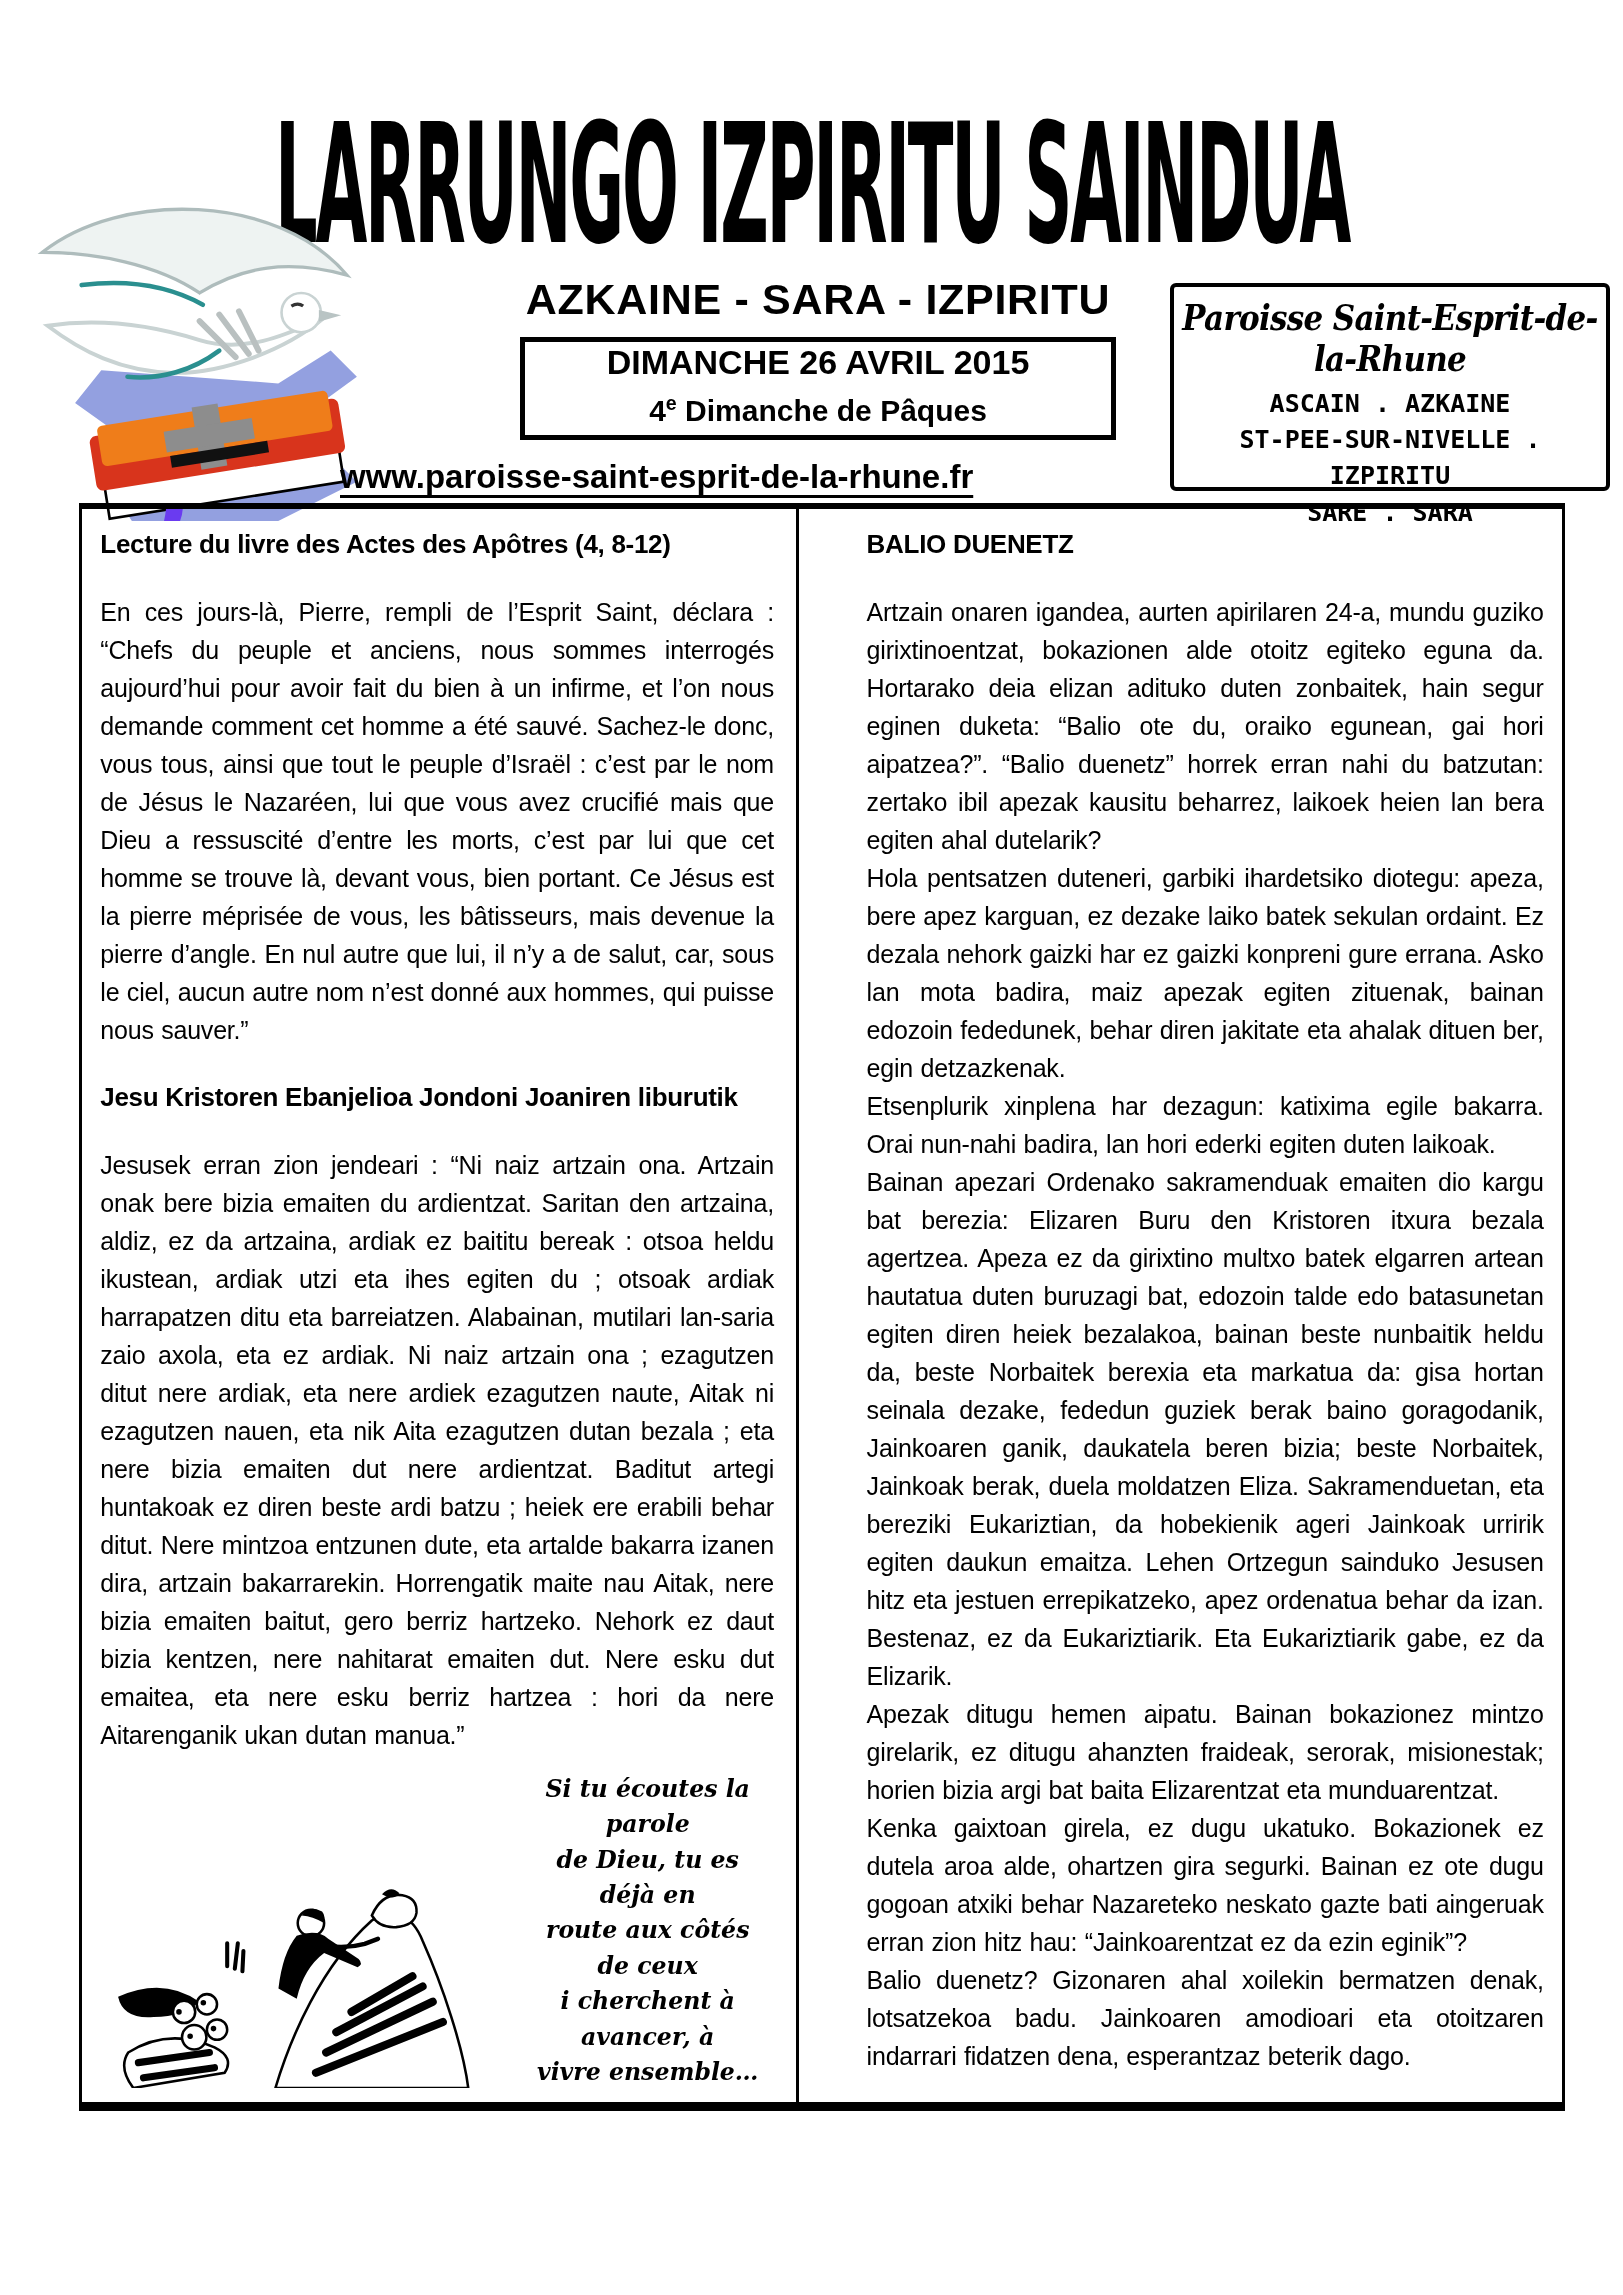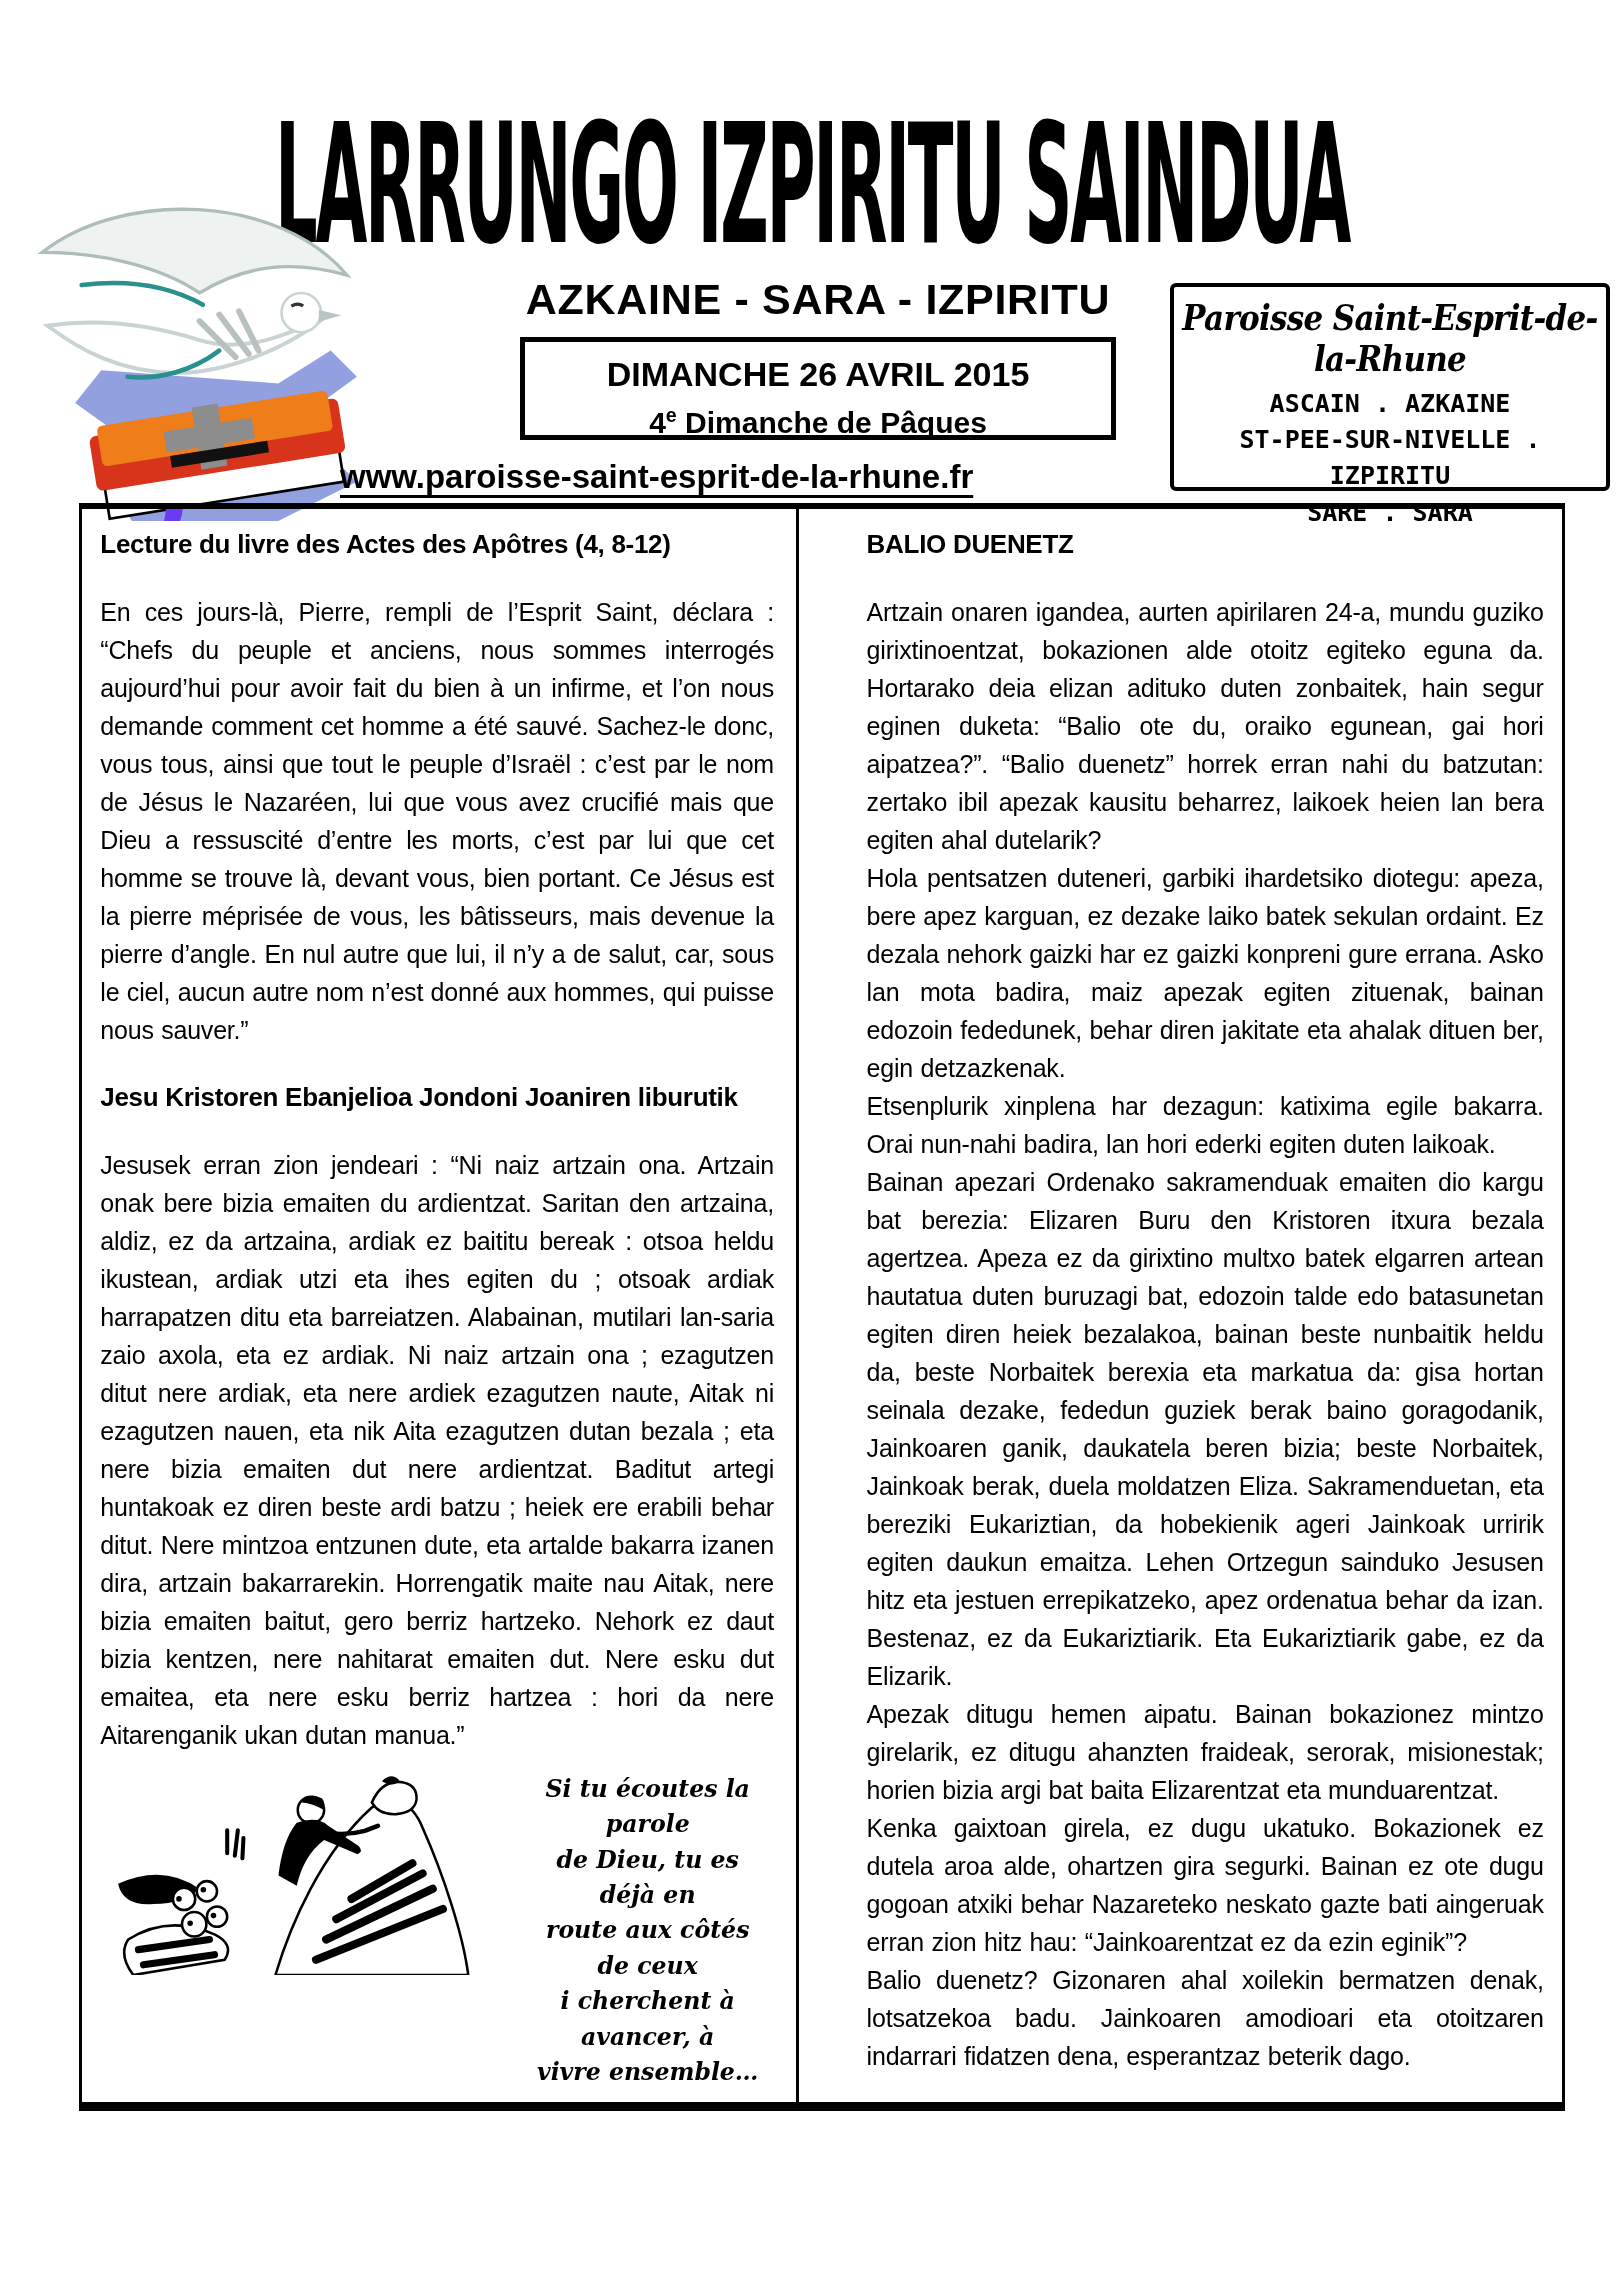--- a/index.html
+++ b/index.html
@@ -10,21 +10,21 @@
   #masthead{left:262px;top:51px;width:1100px;height:226px;}
   #masthead text{font-family:"DejaVu Sans",sans-serif;font-weight:800;letter-spacing:-6px;}
 
   #dove-illus{left:3.3px;top:154px;width:367px;height:367px;}
   #shepherd-illus{width:432px;height:203px;}
 
   #subtitle{left:340px;top:275px;width:956px;text-align:center;
     font-size:43px;font-weight:bold;letter-spacing:0.7px;}
 
   #datebox{left:520px;top:337px;width:596px;height:103px;border:5.2px solid #000;
-    box-sizing:border-box;text-align:center;padding-top:13px;}
+    box-sizing:border-box;text-align:center;padding-top:1px;}
   #datebox .d1{font-size:34px;font-weight:bold;}
   #datebox .d2{font-size:30px;font-weight:bold;margin-top:10px;}
   #datebox sup{font-size:19.6px;}
 
   #website{left:340px;top:458px;width:956px;text-align:left;
     font-size:33px;font-weight:bold;text-decoration:underline;text-underline-offset:6.5px;text-decoration-thickness:3.3px;}
 
   #parishbox{left:1170px;top:283px;width:440px;height:208px;border:4.6px solid #000;border-radius:6px;
     box-sizing:border-box;text-align:center;padding-top:15px;}
   #parishbox .pname{font-family:"DejaVu Serif",serif;font-style:italic;font-weight:bold;
@@ -36,21 +36,21 @@
     border:3.9px solid #000;border-top-width:6.5px;border-bottom-width:9.2px;
     display:flex;overflow:hidden;gap:44px;}
   .col{box-sizing:border-box;overflow:hidden;}
   #col-left{width:717px;border-right:3.3px solid #000;padding:19.6px 22px 6.5px 18.3px;}
   #col-right{flex:1;padding:19.6px 18.3px 6.5px 23.6px;}
 
   .col h2{font-size:26px;font-weight:bold;margin:0 0 33px 0;letter-spacing:-0.3px;}
   .col h2.gap-top{margin-top:33px;}
   .col p{font-size:25px;line-height:1.52;text-align:justify;margin:0;letter-spacing:-0.2px;word-spacing:0.7px;}
 
-  #illus-row{display:flex;margin-top:18.3px;align-items:flex-start;}
+  #illus-row{display:flex;margin-top:18.3px;align-items:flex-end;}
   #quote{width:223px;font-family:"DejaVu Serif",serif;font-style:italic;font-weight:600;
     font-size:23.6px;line-height:1.5;text-align:center;white-space:pre-line;margin-left:3.9px;}
 </style>
 </head>
 <body>
 
 <svg id="masthead" class="abs" viewBox="0 0 1680 345" aria-hidden="true">
   <g transform="scale(1,1.42)">
     <text x="840" y="205" text-anchor="middle" font-size="178" textLength="1640" lengthAdjust="spacingAndGlyphs">LARRUNGO IZPIRITU SAINDUA</text>
   </g>

